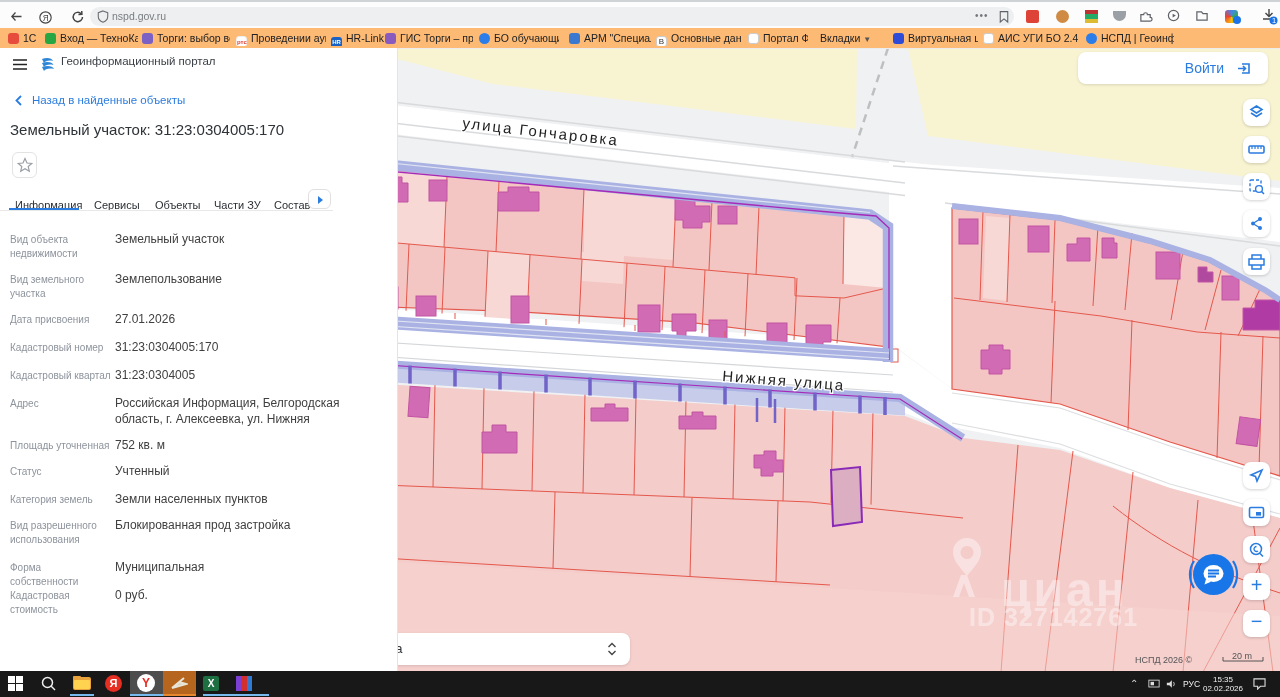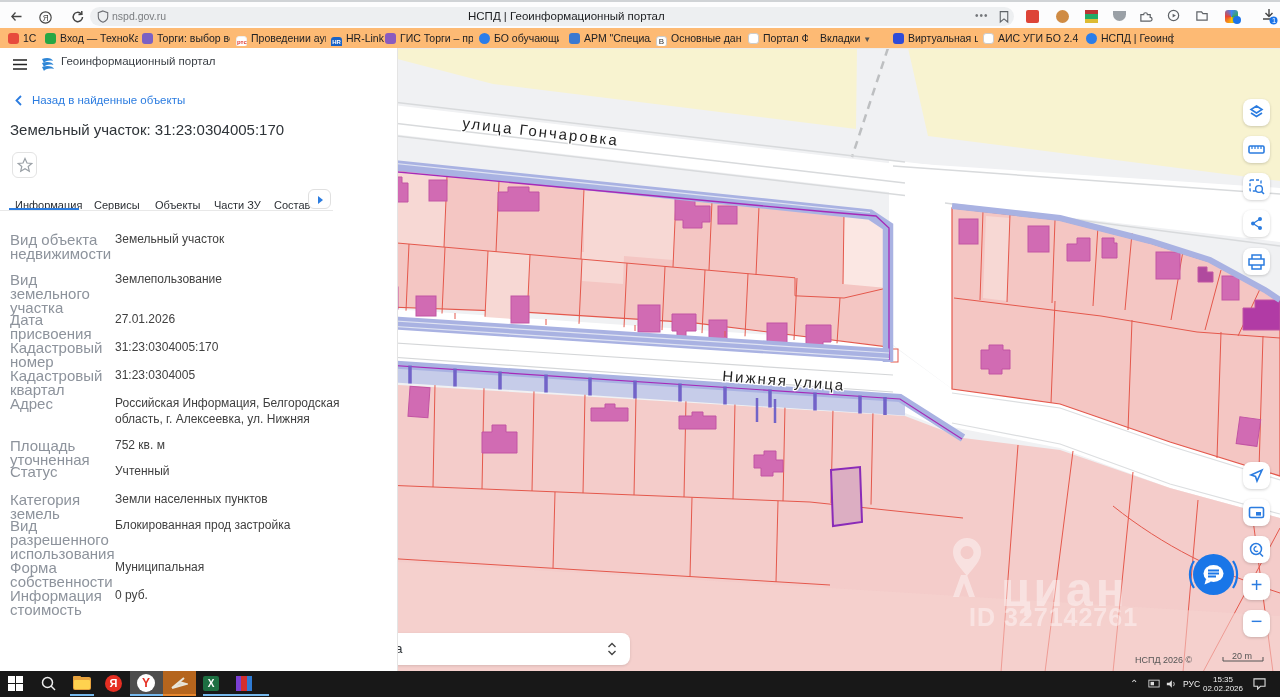--- a/index.html
+++ b/index.html
@@ -5,21 +5,21 @@
 html,body{width:1280px;height:697px;overflow:hidden;font-family:"Liberation Sans",sans-serif;background:#fff}
 .abs{position:absolute}
 #stage{position:relative;width:1280px;height:697px}
 #topbar{position:absolute;left:0;top:0;width:1280px;height:28px;background:#fcfcfd;border-top:2px solid #d0d3d6}
 #urlpill{position:absolute;left:90px;top:5px;width:924px;height:19px;background:#edeff1;border-radius:10px}
 #title{position:absolute;top:8px;left:468px;width:400px;font-size:11.5px;color:#1c1e21}
 #bmbar{position:absolute;left:0;top:28px;width:1280px;height:21px;background:#fdba74;border-bottom:1px solid #ececec}
 .bm{position:absolute;top:4px;height:14px;font-size:10.5px;color:#202124;white-space:nowrap;overflow:hidden}
 .fav{display:inline-block;width:11px;height:11px;border-radius:3px;vertical-align:-2px;margin-right:4px}
 #side{position:absolute;left:0;top:48px;width:398px;height:624px;background:#fff;border-right:1px solid #e4e4e4}
-.lbl{position:absolute;left:10px;font-size:15px;color:#8d939c;line-height:14px;width:102px}
+.lbl{position:absolute;left:10px;font-size:10px;color:#8d939c;line-height:14px;width:102px}
 .val{position:absolute;left:115px;font-size:12px;color:#404040;line-height:16px;width:225px}
 .tab{position:absolute;top:151px;font-size:11px;color:#2b2f34}
 #task{position:absolute;left:0;top:671px;width:1280px;height:26px;background:#181818}
 .mapbtn{position:absolute;width:27px;height:27px;background:#fff;border-radius:8px;box-shadow:0 1px 3px rgba(0,0,0,.18);color:#2b7ce0;text-align:center}
 </style></head>
 <body>
 <div id="stage">
   <svg id="map" style="position:absolute;left:333px;top:48px" width="947" height="624" viewBox="0 0 947 624">
     <rect x="0" y="0" width="947" height="624" fill="#f0f1f3"></rect>
     <polygon points="29,0 524,0 523,81 160,36 30,2" fill="#f8f3d0"></polygon>
@@ -134,20 +134,26 @@
       <text x="636" y="578" font-size="25" font-weight="bold" letter-spacing="1">ID 327142761</text>
       <path d="M634,490 a14,14 0 0 1 14,14 c0,9 -7,15 -14,24 c-7,-9 -14,-15 -14,-24 a14,14 0 0 1 14,-14 z M634,498 a6.5,6.5 0 1 0 0.01,0 z" fill-rule="evenodd"></path>
         <path d="M620,549 l8,-22 6,0 8,22 -6,0 -5,-14 -5,14 z"></path>
     </g>
     <text x="802" y="615" font-size="9" fill="#555">НСПД 2026 ©</text>
     <path d="M890,613 h40 M890,609 v4 M930,609 v4" stroke="#555" stroke-width="1" fill="none"></path>
     <text x="899" y="611" font-size="9" fill="#555">20 m</text>
   </svg>
 
   <div class="mapbtn" style="left:336px;top:52px;color:#2b7ce0;font-weight:bold;font-size:14px;line-height:26px">«</div>
+  <div class="abs" style="left:1078px;top:52px;width:190px;height:32px;background:#fff;border-radius:8px;box-shadow:0 1px 3px rgba(0,0,0,.12)">
+    <span style="position:absolute;right:44px;top:8px;color:#2b7ce0;font-size:14px">Войти</span>
+    <svg style="position:absolute;right:16px;top:8px" width="17" height="17" viewBox="0 0 17 17">
+        <path d="M7 4 H14 V13 H7 M3 8.5 H10 M8 6 L10.5 8.5 L8 11" stroke="#2b7ce0" stroke-width="1.6" fill="none"></path>
+      </svg>
+  </div>
   <div class="mapbtn" style="left:1243px;top:99px"><svg width="27" height="27" viewBox="0 0 27 27">
         <path d="M13.5 7 L19 10.5 L13.5 14 L8 10.5 Z M8 14 L13.5 17.5 L19 14" stroke="#2b7ce0" stroke-width="1.6" fill="none"></path>
       </svg></div>
   <div class="mapbtn" style="left:1243px;top:136px"><svg width="27" height="27" viewBox="0 0 27 27">
         <rect x="6" y="10" width="15" height="7" rx="1.2" stroke="#2b7ce0" stroke-width="1.6" fill="none"></rect>
         <path d="M9 10 v3 M12 10 v3 M15 10 v3 M18 10 v3" stroke="#2b7ce0" stroke-width="1.2"></path>
       </svg></div>
   <div class="mapbtn" style="left:1243px;top:173px"><svg width="27" height="27" viewBox="0 0 27 27">
         <rect x="7" y="7" width="11" height="11" rx="1" stroke="#2b7ce0" stroke-width="1.4" fill="none" stroke-dasharray="3 2"></rect>
         <circle cx="16" cy="16" r="3.4" stroke="#2b7ce0" stroke-width="1.4" fill="#fff"></circle>
@@ -200,21 +206,20 @@
         <text x="5.6" y="14" font-size="12" fill="#454545" font-family="Liberation Sans">Я</text>
       </svg>
     <svg class="abs" style="left:71px;top:8px" width="14" height="14" viewBox="0 0 18 18">
         <path d="M14.8 9 a6 6 0 1 1 -1.8-4.3 M13.8 1.2 l0.2 4.4 -4.4 0.2" stroke="#454545" stroke-width="1.9" fill="none"></path>
       </svg>
     <div id="urlpill"></div>
     <svg class="abs" style="left:97px;top:8px" width="12" height="13" viewBox="0 0 14 15">
         <path d="M7 1 L12.5 3 V7.5 C12.5 10.8 10.3 13 7 14.2 C3.7 13 1.5 10.8 1.5 7.5 V3 Z" stroke="#6e7075" stroke-width="1.3" fill="none"></path>
       </svg>
     <div class="abs" style="left:112px;top:8px;font-size:10.5px;color:#7a7d80">nspd.gov.ru</div>
-    <div id="title">НСПД | Геоинформационный портал</div>
     <div class="abs" style="left:975px;top:8px;color:#73767a;font-size:10px;letter-spacing:1px">•••</div>
     <svg class="abs" style="left:999px;top:8px" width="10" height="14" viewBox="0 0 12 15">
         <path d="M1.5 1 H10.5 V13.5 L6 9.8 L1.5 13.5 Z" stroke="#5f6368" stroke-width="1.3" fill="none"></path>
       </svg>
     <div class="abs" style="left:1026px;top:8px;width:13px;height:13px;background:#dd4437;border-radius:2px"></div>
     <div class="abs" style="left:1056px;top:8px;width:13px;height:13px;background:#cf8b44;border-radius:50%"></div>
     <div class="abs" style="left:1085px;top:8px;width:13px;height:13px;background:linear-gradient(#b33 33%,#2a6 33% 66%,#db3 66%)"></div>
     <div class="abs" style="left:1113px;top:9px;width:13px;height:10px;background:#9aa0a6;border-radius:0 0 7px 7px"></div>
     <svg class="abs" style="left:1139px;top:7px" width="14" height="14" viewBox="0 0 15 15">
         <path d="M2 6 h3 a2 2 0 1 1 4 0 h3 v3 a2 2 0 1 1 0 4 h-10 z" stroke="#5f6368" stroke-width="1.3" fill="none"></path>
@@ -298,21 +303,21 @@
     <div class="lbl" style="top:391px">Площадь уточненная</div>
     <div class="val" style="top:389px">752 кв. м</div>
     <div class="lbl" style="top:417px">Статус</div>
     <div class="val" style="top:415px">Учтенный</div>
     <div class="lbl" style="top:445px">Категория земель</div>
     <div class="val" style="top:443px">Земли населенных пунктов</div>
     <div class="lbl" style="top:471px">Вид разрешенного использования</div>
     <div class="val" style="top:469px">Блокированная прод застройка</div>
     <div class="lbl" style="top:513px">Форма собственности</div>
     <div class="val" style="top:511px">Муниципальная</div>
-    <div class="lbl" style="top:541px">Информация стоимость</div>
+    <div class="lbl" style="top:541px">Кадастровая стоимость</div>
     <div class="val" style="top:539px">0 руб.</div>
   </div>
 
   <div id="task">
     <svg class="abs" style="left:8px;top:5px" width="15" height="15" viewBox="0 0 15 15">
         <path d="M0 0 h7 v7 h-7 z M8 0 h7 v7 h-7 z M0 8 h7 v7 h-7 z M8 8 h7 v7 h-7 z" fill="#fff"></path>
       </svg>
     <svg class="abs" style="left:41px;top:5px" width="15" height="15" viewBox="0 0 15 15">
         <circle cx="6.5" cy="6.5" r="5" stroke="#eee" stroke-width="1.5" fill="none"></circle>
         <path d="M10 10 L14 14" stroke="#eee" stroke-width="1.5"></path>

